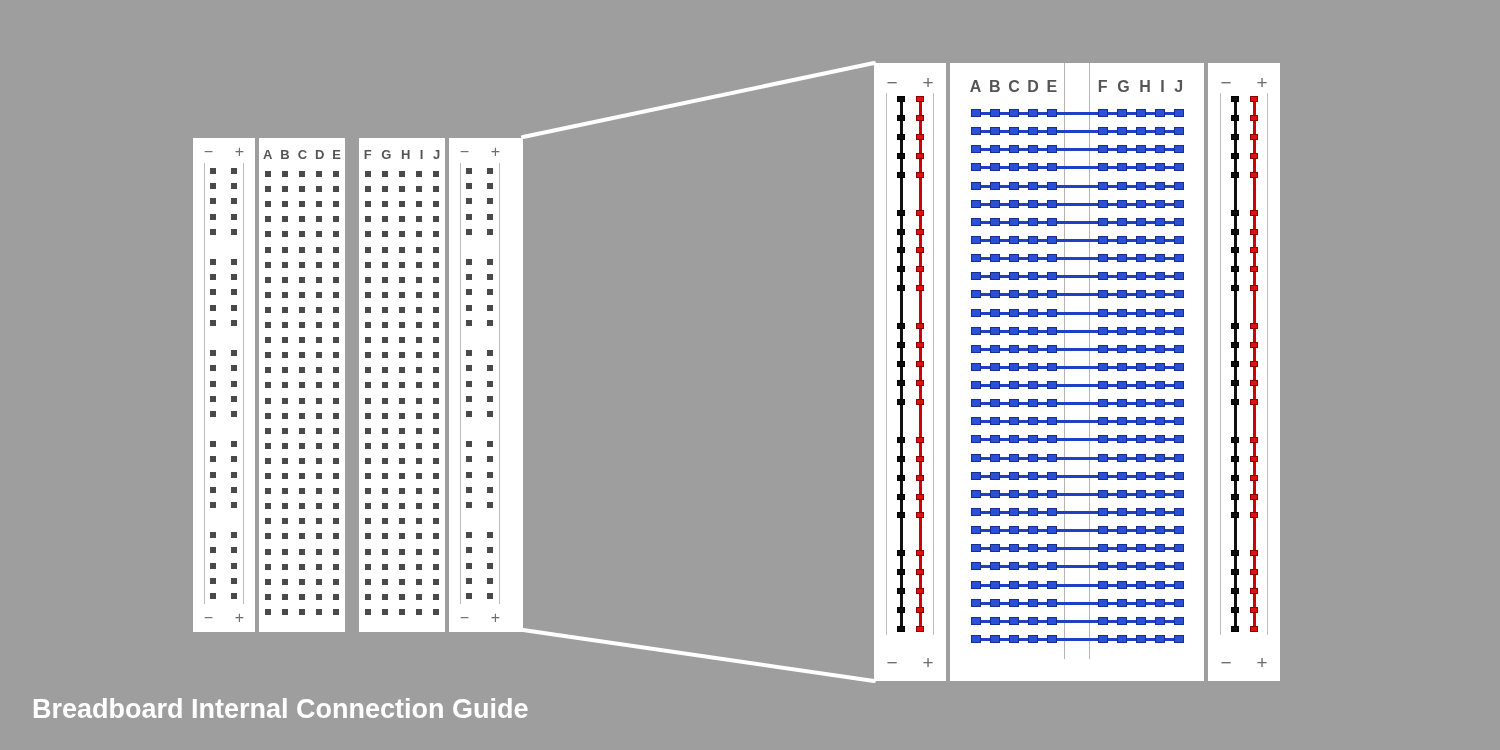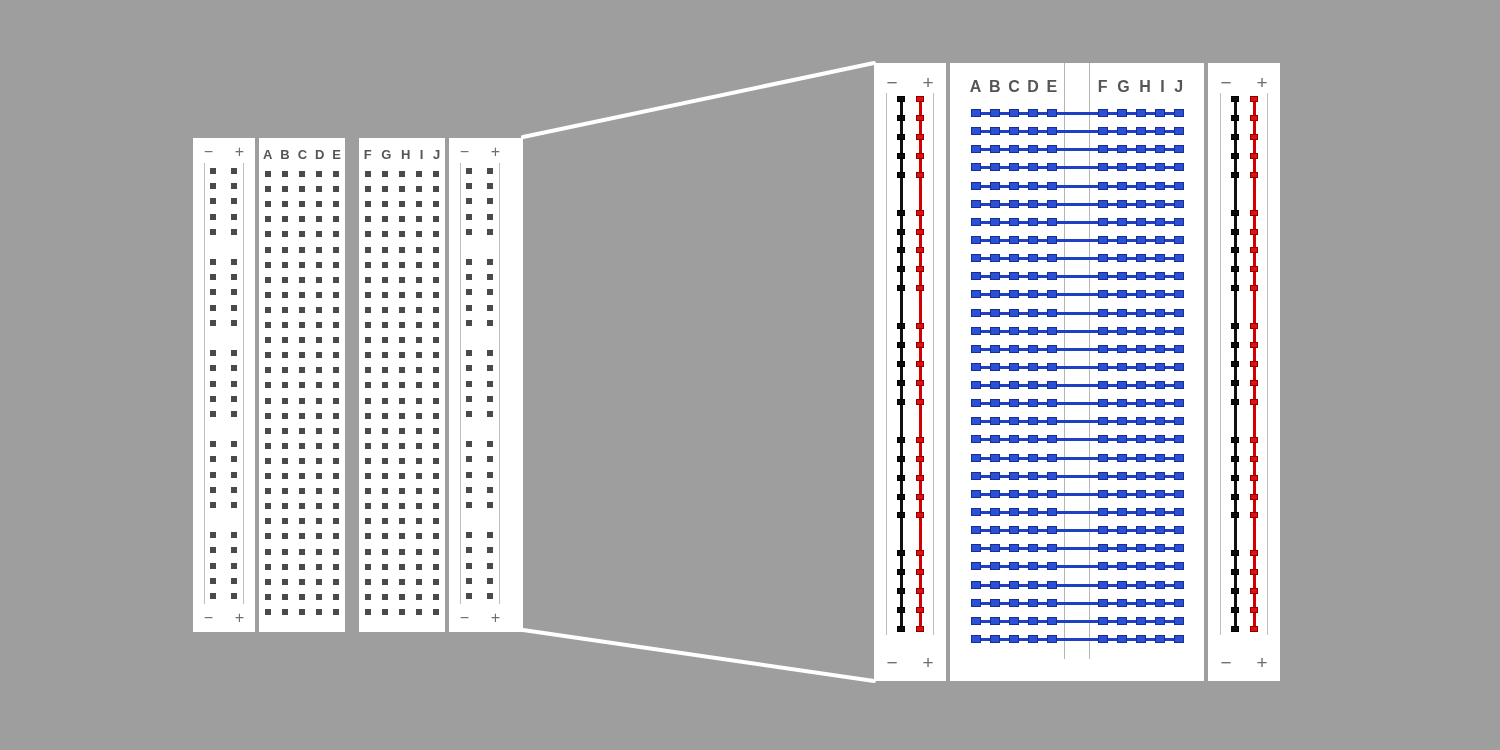--- a/index.html
+++ b/index.html
@@ -1089,14 +1089,15 @@
           <div class="vnode-black" style="left: 23px; top: 525.143px; width: 8px; height: 6px;"></div>
           <div class="vnode-red" style="left: 42px; top: 525.143px; width: 8px; height: 6px;"></div>
           <div class="vnode-black" style="left: 23px; top: 544.071px; width: 8px; height: 6px;"></div>
           <div class="vnode-red" style="left: 42px; top: 544.071px; width: 8px; height: 6px;"></div>
           <div class="vnode-black" style="left: 23px; top: 563px; width: 8px; height: 6px;"></div>
           <div class="vnode-red" style="left: 42px; top: 563px; width: 8px; height: 6px;"></div>
         </div>
       </div>
   </div>
 
+  <div id="title">Breadboard Internal Connection Guide</div>
 
 </div>
 
 </body></html>

